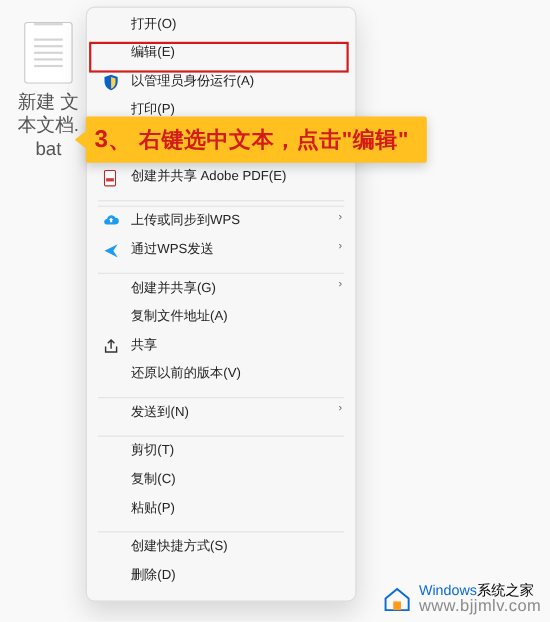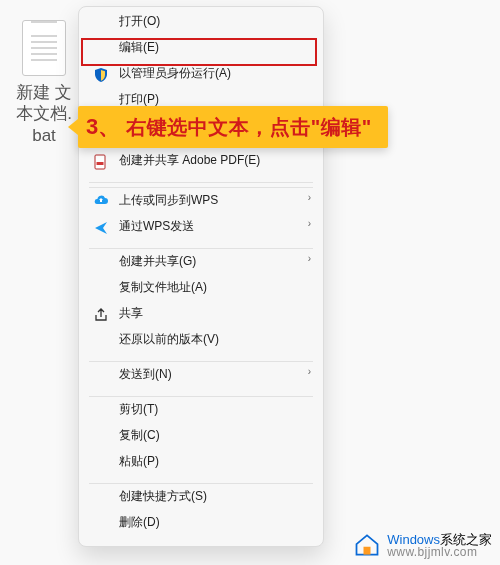--- a/index.html
+++ b/index.html
@@ -28,21 +28,21 @@
   .callout-num { font-size: 22px; font-weight: 600; color: #d21b1b; margin-right: 6px; }
   .callout-text { font-size: 20px; font-weight: 600; color: #d21b1b; letter-spacing: .5px; }
   .callout-arrow { position: absolute; left: -10px; top: 50%; transform: translateY(-50%); width: 0; height: 0; border-top: 8px solid transparent; border-bottom: 8px solid transparent; border-right: 10px solid #ffc020; }
 
   
   .brand { position: absolute; right: 8px; bottom: 6px; display: flex; align-items: flex-end; gap: 6px; }
   .brand-logo svg { width: 28px; height: 28px; display: block; }
   .brand-text { display: flex; flex-direction: column; line-height: 1.05; }
   .brand-title { font-size: 13px; color: #000; }
   .brand-title .win { color: #0a6ad6; font-weight: 500; }
-  .brand-sub { font-size: 12px; color: #8a8a8a; letter-spacing: .4px; }
+  .brand-sub { font-size: 15px; color: #8a8a8a; letter-spacing: .4px; }
 </style>
 </head>
 <body>
 
 <div class="file">
   <div class="file-doc"></div>
   <div class="file-label">新建 文本文档.bat</div>
 </div>
 
 <div class="menu">

